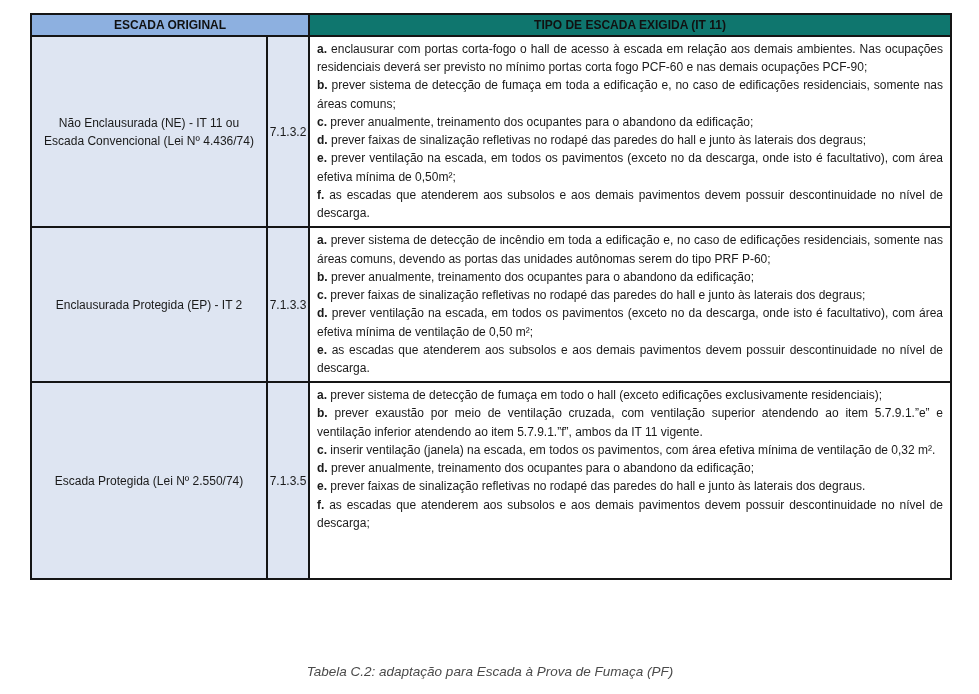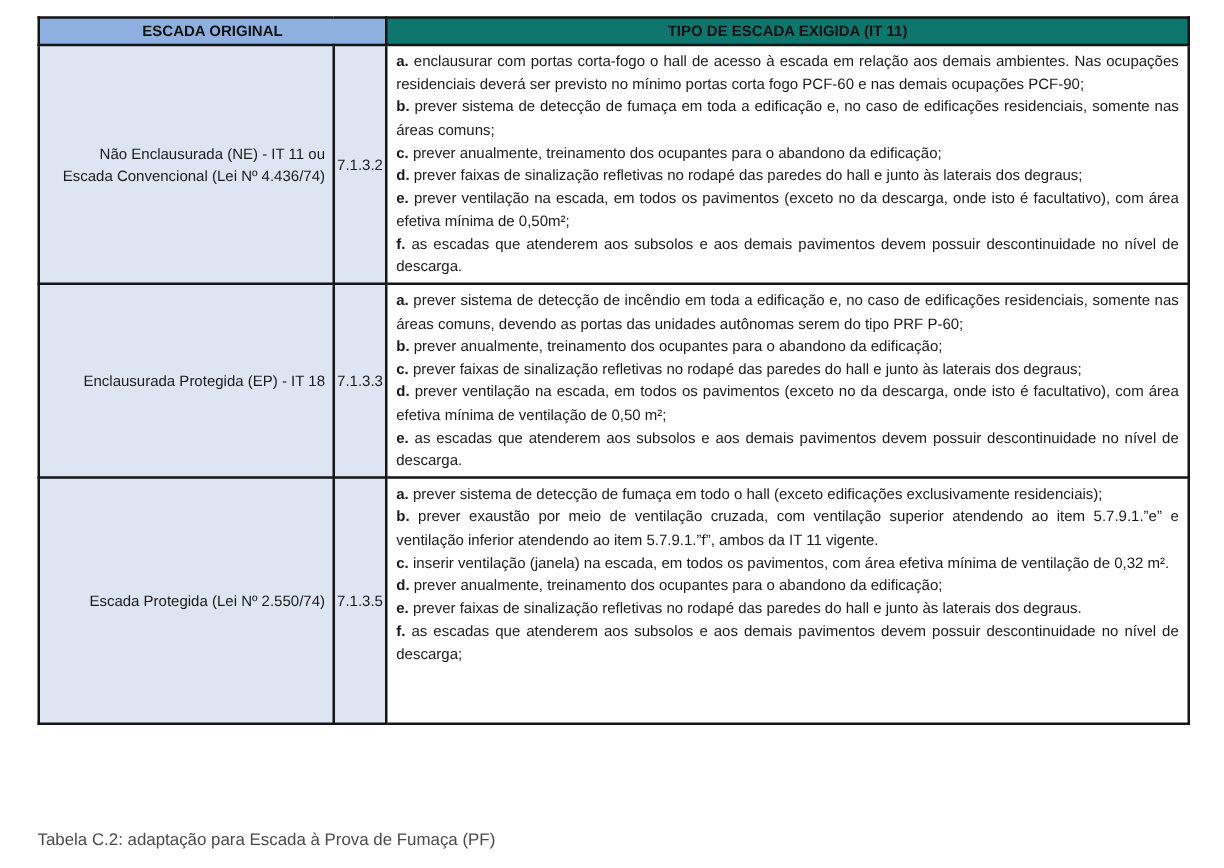--- a/index.html
+++ b/index.html
@@ -34,21 +34,21 @@
     font-weight:bold;text-align:center;
     padding:3px 2px;color:#111;
   }
   th.hdr-peach{
     background:#FCE6D5;
     font-weight:bold;text-align:center;
     padding:2px 2px;color:#111;
   }
   td.tipo-cell{
     background:#DEE5F2;
-    text-align:right;
+    text-align:center;
     padding:14px 6px;
     line-height:1.5;
   }
   td.item-cell{
     background:#DEE5F2;
     text-align:center;
     padding:2px 1px;
     margin-left:14px;
   }
   td.desc-cell{
@@ -59,24 +59,25 @@
   td.desc-cell p{
     margin:0;
     text-align:justify;
     line-height:1.52;
     font-size:12px;
   }
   td.desc-cell .lbl{font-weight:bold;}
   .minh-r3{min-height:188px;}
   .caption{
     position:absolute;left:30px;top:664px;width:920px;
-    text-align:left;
+    text-align:center;
     font-size:13.5px;
     color:#4a4a4a;
     font-family:"Liberation Sans",sans-serif;
+    font-style:italic;
   }
 </style>
 </head>
 <body>
 
 <div class="sheet">
 
   <table class="main">
     <colgroup>
         <col class="c-tipo">
@@ -98,21 +99,21 @@
         <p><span class="lbl">a.</span><span> enclausurar com portas corta-fogo o hall de acesso à escada em relação aos demais ambientes. Nas ocupações residenciais deverá ser previsto no mínimo portas corta fogo PCF-60 e nas demais ocupações PCF-90;</span></p>
         <p><span class="lbl">b.</span><span> prever sistema de detecção de fumaça em toda a edificação e, no caso de edificações residenciais, somente nas áreas comuns;</span></p>
         <p><span class="lbl">c.</span><span> prever anualmente, treinamento dos ocupantes para o abandono da edificação;</span></p>
         <p><span class="lbl">d.</span><span> prever faixas de sinalização refletivas no rodapé das paredes do hall e junto às laterais dos degraus;</span></p>
         <p><span class="lbl">e.</span><span> prever ventilação na escada, em todos os pavimentos (exceto no da descarga, onde isto é facultativo), com área efetiva mínima de 0,50m²;</span></p>
         <p><span class="lbl">f.</span><span> as escadas que atenderem aos subsolos e aos demais pavimentos devem possuir descontinuidade no nível de descarga.</span></p>
       </td>
     </tr>
 
     <tr>
-      <td class="tipo-cell">Enclausurada Protegida (EP) - IT 18</td>
+      <td class="tipo-cell">Enclausurada Protegida (EP) - IT 2</td>
       <td class="item-cell">7.1.3.3</td>
       <td class="desc-cell">
         <p><span class="lbl">a.</span><span> prever sistema de detecção de incêndio em toda a edificação e, no caso de edificações residenciais, somente nas áreas comuns, devendo as portas das unidades autônomas serem do tipo PRF P-60;</span></p>
         <p><span class="lbl">b.</span><span> prever anualmente, treinamento dos ocupantes para o abandono da edificação;</span></p>
         <p><span class="lbl">c.</span><span> prever faixas de sinalização refletivas no rodapé das paredes do hall e junto às laterais dos degraus;</span></p>
         <p><span class="lbl">d.</span><span> prever ventilação na escada, em todos os pavimentos (exceto no da descarga, onde isto é facultativo), com área efetiva mínima de ventilação de 0,50 m²;</span></p>
         <p><span class="lbl">e.</span><span> as escadas que atenderem aos subsolos e aos demais pavimentos devem possuir descontinuidade no nível de descarga.</span></p>
       </td>
     </tr>
 

